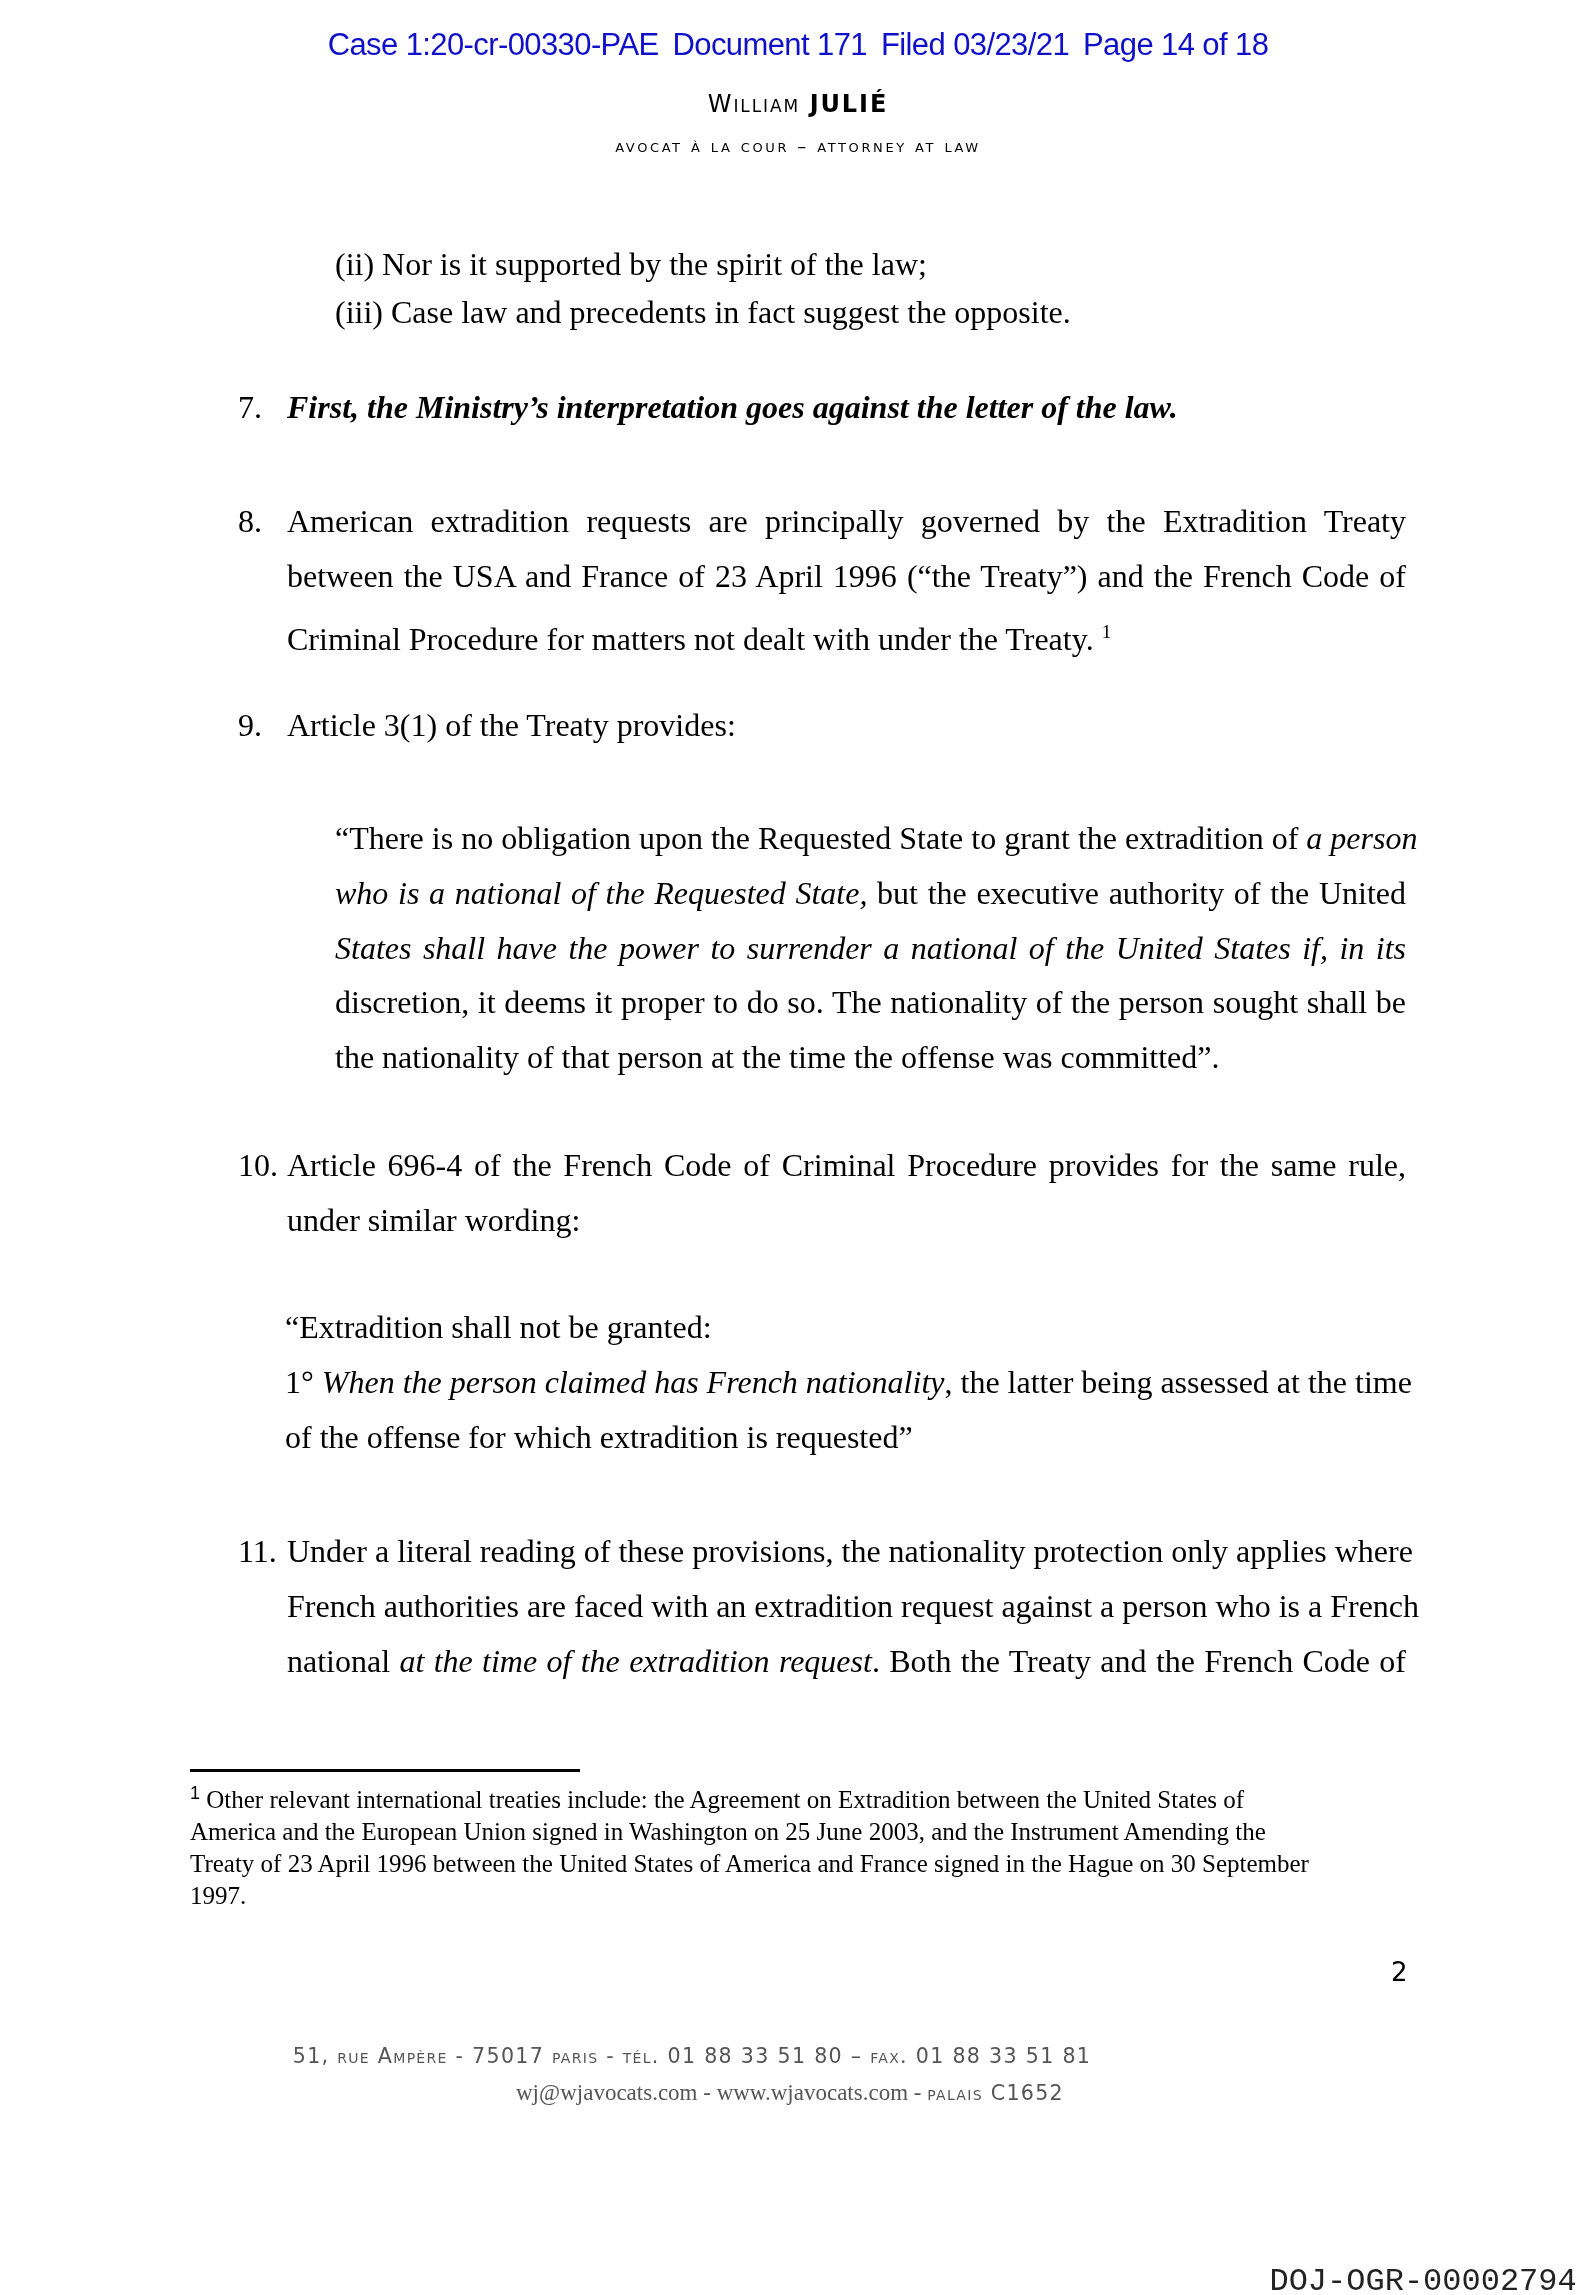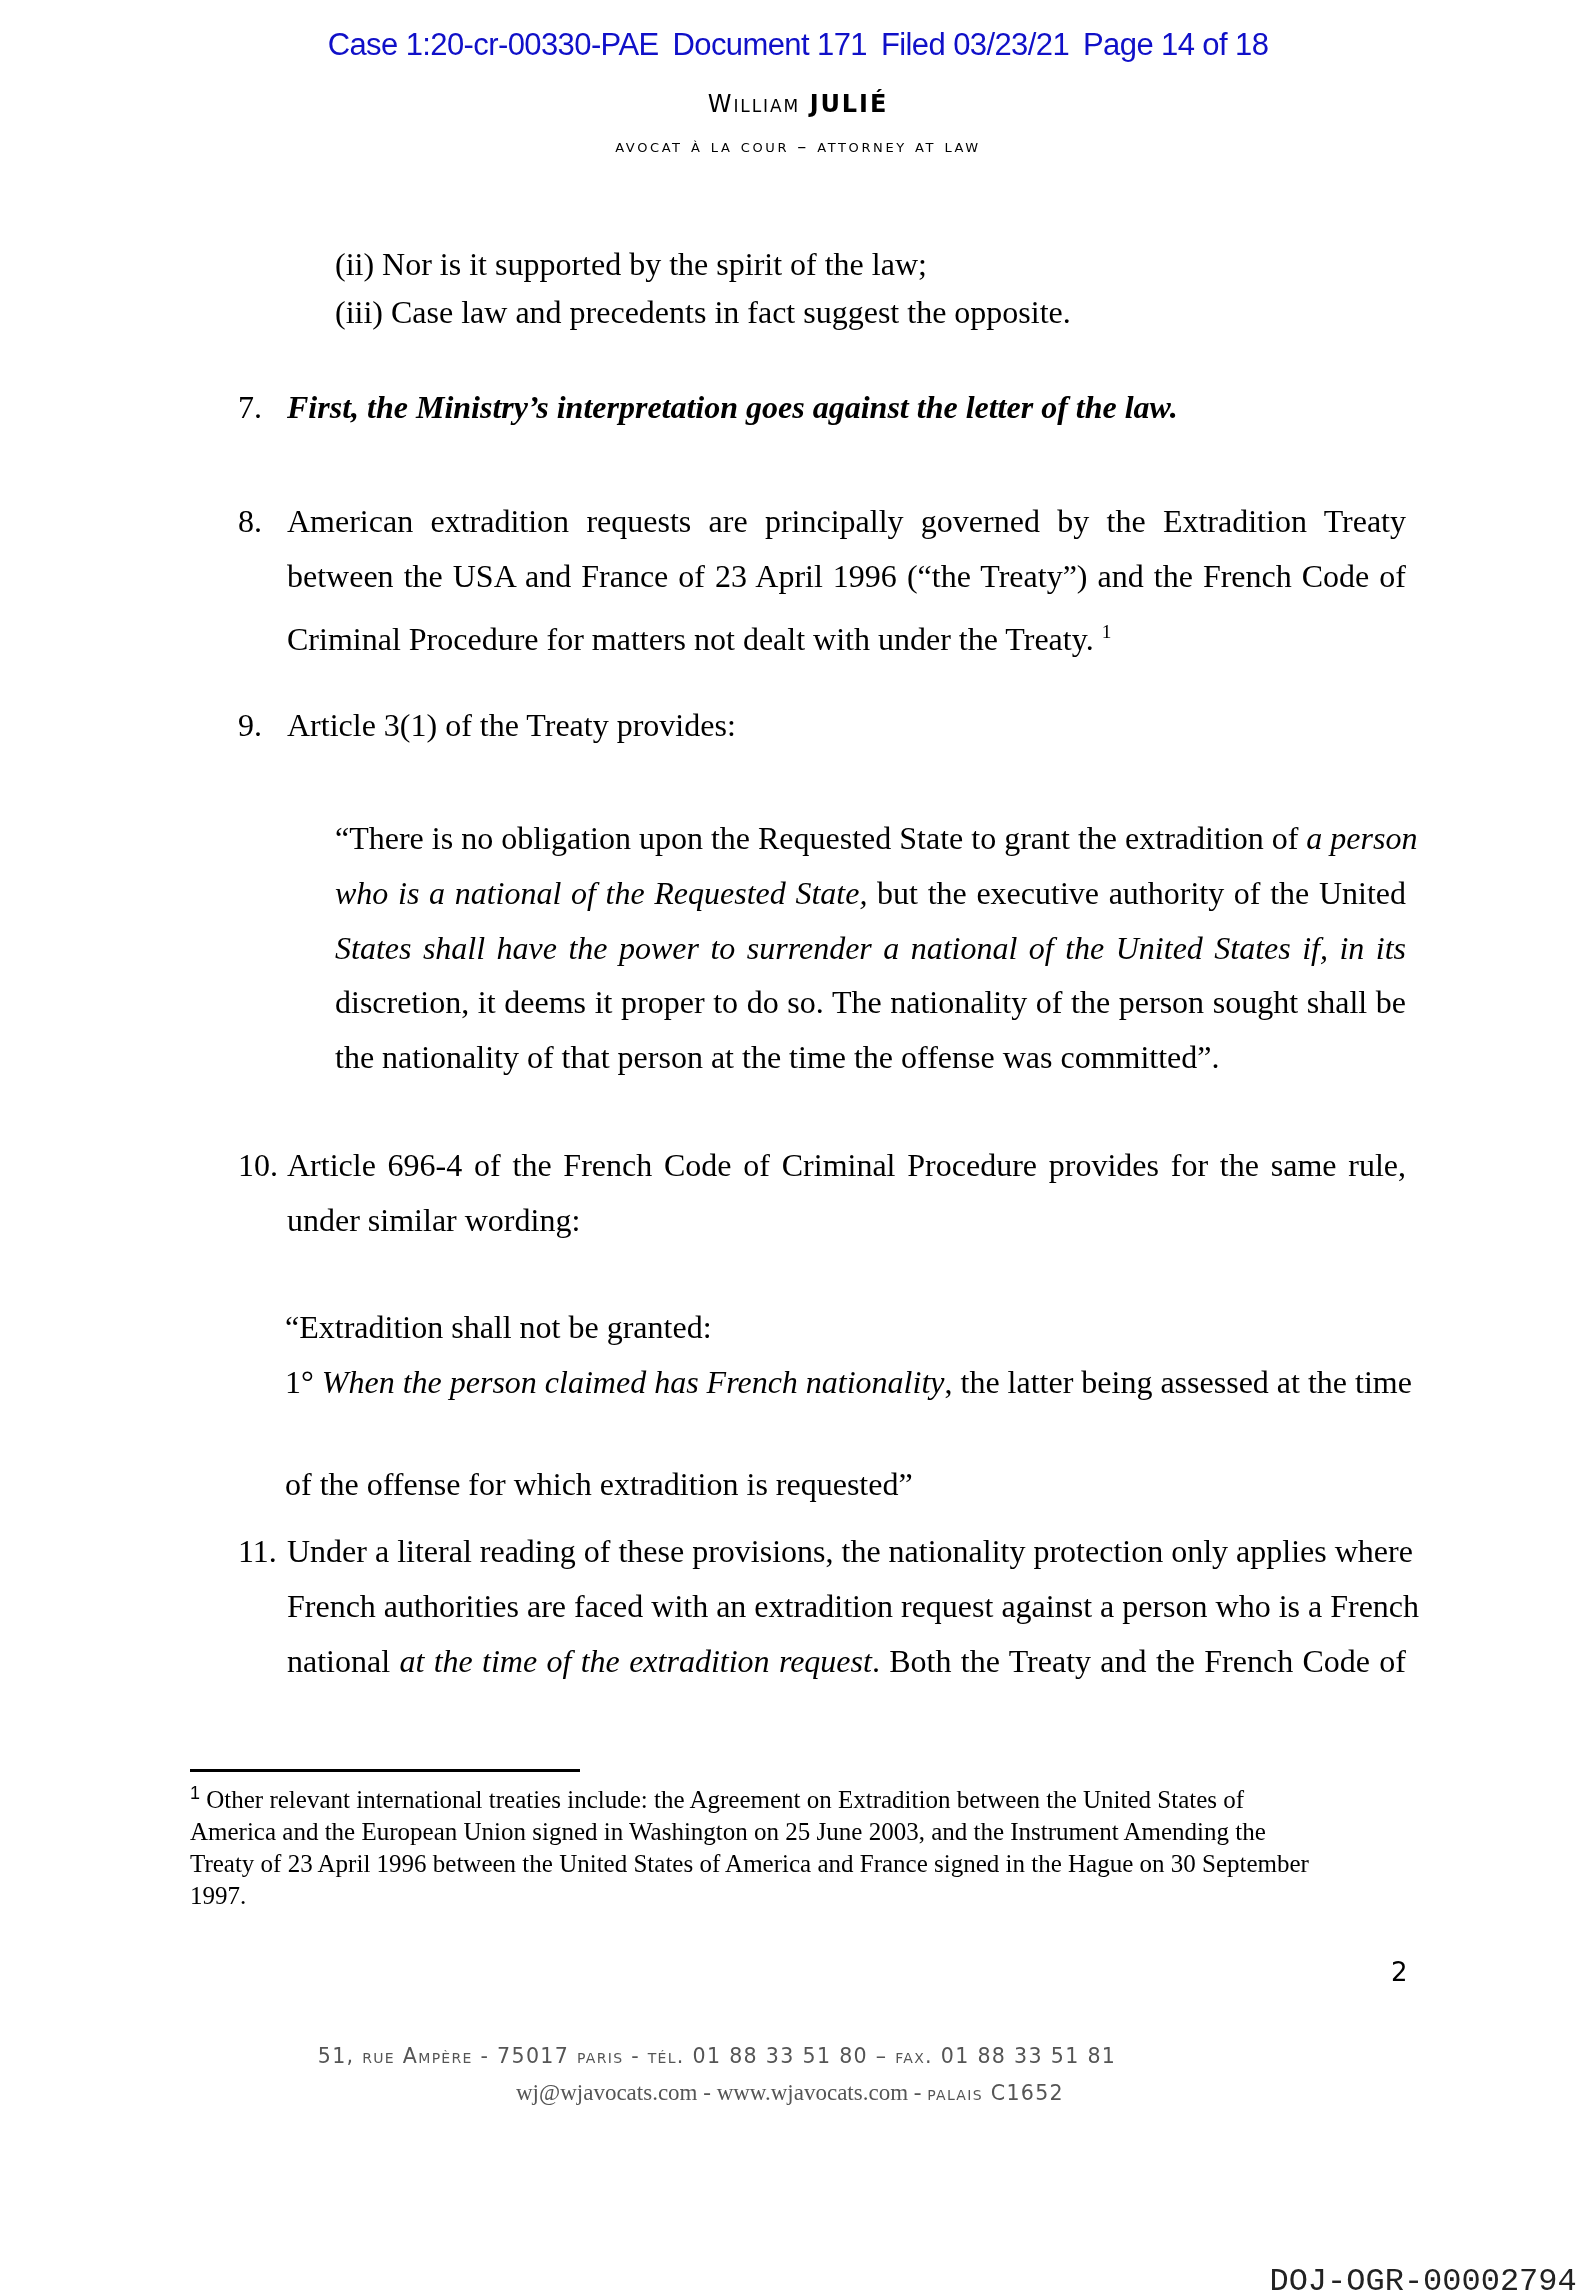--- a/index.html
+++ b/index.html
@@ -11,21 +11,21 @@
   .lh-name .sc { font-variant:small-caps; font-weight:normal; }
   .lh-name .b { font-weight:bold; }
   .lh-sub { top:135px; left:0; width:1596px; text-align:center; font-family:"DejaVu Sans", sans-serif; font-size:18px; letter-spacing:2.6px; font-variant:small-caps; text-transform:lowercase; }
   .line { font-size:32px; line-height:39px; }
   .just { text-align:justify; text-align-last:justify; width:1119px; }
   .num { font-size:32px; line-height:39px; }
   .fn-rule { position:absolute; left:190px; top:1769px; width:390px; height:2.6px; background:#000; }
   .fn { font-size:25px; line-height:31px; }
   .fn sup { font-family:"Liberation Sans", sans-serif; font-size:18px; vertical-align:super; line-height:0; }
   .pg { font-family:"DejaVu Sans", sans-serif; font-size:26px; }
-  .foot1 { top:2044px; left:0; width:1384px; text-align:center; font-family:"DejaVu Sans", sans-serif; font-size:20.6px; color:#555; letter-spacing:1.3px; font-variant:small-caps;padding-left:25px; }
+  .foot1 { top:2044px; left:0; width:1384px; text-align:center; font-family:"DejaVu Sans", sans-serif; font-size:20.6px; color:#555; letter-spacing:1.3px; font-variant:small-caps; }
   .foot2 { top:2080px; left:0; width:1580px; text-align:center; font-family:"Liberation Serif", serif; font-size:23px; color:#555; }
   .foot2 .sc { font-family:"DejaVu Sans", sans-serif; font-variant:small-caps; font-size:20.6px; letter-spacing:1.3px; }
   .bates { top:2263px; right:19.3px; font-family:"Liberation Mono", monospace; font-size:32px; color:#222; }
   i { font-style:italic; }
 </style>
 </head>
 <body>
 
 <div class="abs stamp">
   <span>Case 1:20-cr-00330-PAE</span><span>Document 171</span><span>Filed 03/23/21</span><span>Page 14 of 18</span>
@@ -56,21 +56,21 @@
 <div class="abs line just" style="top:929px;left:335px;width:1071px;font-style:italic;">States shall have the power to surrender a national of the United States if, in its</div>
 <div class="abs line just" style="top:983px;left:335px;width:1071px;">discretion, it deems it proper to do so. The nationality of the person sought shall be</div>
 <div class="abs line" style="top:1038px;left:335px;">the nationality of that person at the time the offense was committed”.</div>
 
 <div class="abs num" style="top:1146px;left:238px;">10.</div>
 <div class="abs line just" style="top:1146px;left:287px;">Article 696-4 of the French Code of Criminal Procedure provides for the same rule,</div>
 <div class="abs line" style="top:1201px;left:287px;">under similar wording:</div>
 
 <div class="abs line" style="top:1308px;left:285px;">“Extradition shall not be granted:</div>
 <div class="abs line just" style="top:1363px;left:285px;"><span>1° </span><i>When the person claimed has French nationality</i><span>, the latter being assessed at the time</span></div>
-<div class="abs line" style="top:1418px;left:285px;margin-top:47px;">of the offense for which extradition is requested”</div>
+<div class="abs line" style="top:1418px;left:285px;">of the offense for which extradition is requested”</div>
 
 <div class="abs num" style="top:1532px;left:238px;">11.</div>
 <div class="abs line just" style="top:1532px;left:287px;">Under a literal reading of these provisions, the nationality protection only applies where</div>
 <div class="abs line just" style="top:1587px;left:287px;">French authorities are faced with an extradition request against a person who is a French</div>
 <div class="abs line just" style="top:1642px;left:287px;"><span>national </span><i>at the time of the extradition request</i><span>. Both the Treaty and the French Code of</span></div>
 
 <div class="fn-rule"></div>
 <div class="abs fn" style="top:1784px;left:190px;"><sup>1</sup> <span>Other relevant international treaties include: the Agreement on Extradition between the United States of</span></div>
 <div class="abs fn" style="top:1816px;left:190px;">America and the European Union signed in Washington on 25 June 2003, and the Instrument Amending the</div>
 <div class="abs fn" style="top:1848px;left:190px;">Treaty of 23 April 1996 between the United States of America and France signed in the Hague on 30 September</div>

